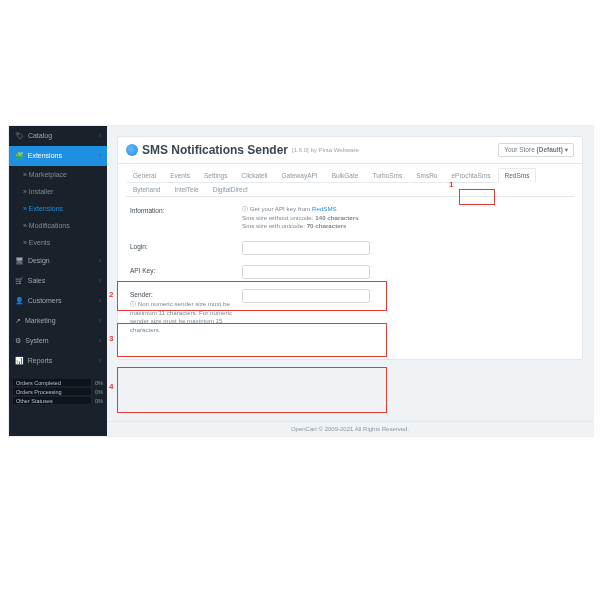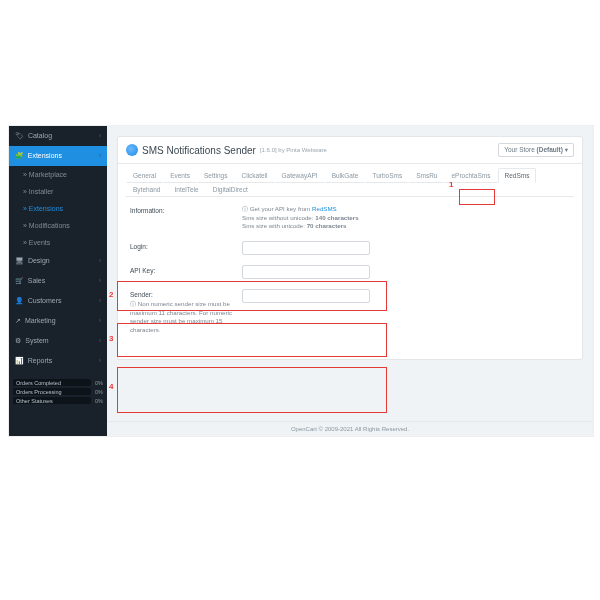--- a/index.html
+++ b/index.html
@@ -14,21 +14,21 @@
 .chev{color:#556}
 .progress-block{margin-top:8px;padding:0 4px}
 .prow{display:flex;align-items:center;gap:2px;margin-bottom:2px}
 .pbar{flex:1;background:#0d1419;height:7px;border-radius:2px;color:#b6c2cc;font-size:5.5px;display:flex;align-items:center;padding:0 3px}
 .ppct{width:10px;text-align:right;color:#8a97a1;font-size:5.5px}
 .main{position:absolute;left:98px;top:0;right:0;bottom:0;padding:10px}
 .panel{background:#fff;border:1px solid #e3e6e9;border-radius:2px}
 .panel-head{display:flex;align-items:center;justify-content:space-between;padding:6px 8px;border-bottom:1px solid #e6e9ec}
 .ph-left{display:flex;align-items:center;gap:4px}
 .logo{width:12px;height:12px;border-radius:50%;background:radial-gradient(circle at 40% 40%,#6bb7ff,#1e8fe1)}
-.ph-title{color:#3a4750;font-weight:400;font-size:10px}
+.ph-title{color:#3a4750;font-weight:700;font-size:12px}
 .ph-sub{color:#9aa5ad;font-size:6px}
 .store-btn{border:1px solid #d5d9dd;border-radius:2px;padding:2px 5px;color:#6d7a84;font-size:6.5px}
 .tabs{display:flex;flex-wrap:wrap;gap:0;padding:4px 8px 0 8px}
 .tab{padding:3px 6px;color:#8b98a2;font-size:6.5px;border:1px solid transparent;border-bottom:1px solid #e6e9ec;margin-bottom:-1px}
 .tab.active{border:1px solid #e6e9ec;border-bottom:1px solid #fff;color:#5a6873;border-radius:2px 2px 0 0}
 .tab-border{border-bottom:1px solid #e6e9ec;margin:0 8px}
 .form{padding:8px 8px 14px 8px}
 .row{display:flex;align-items:flex-start;margin-bottom:10px}
 .lcol{width:112px;color:#3e4a54;font-size:6.5px;padding-top:2px;padding-left:4px}
 .rcol{flex:1}

